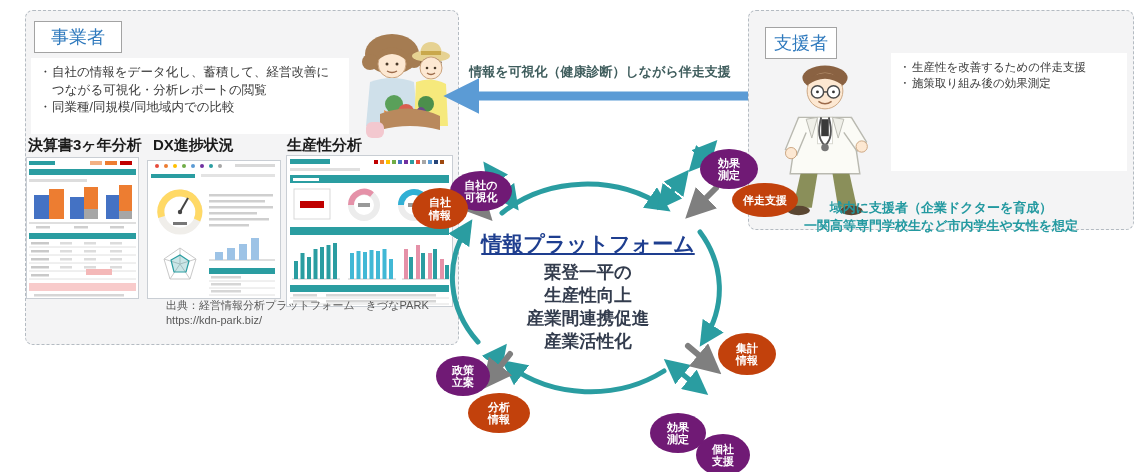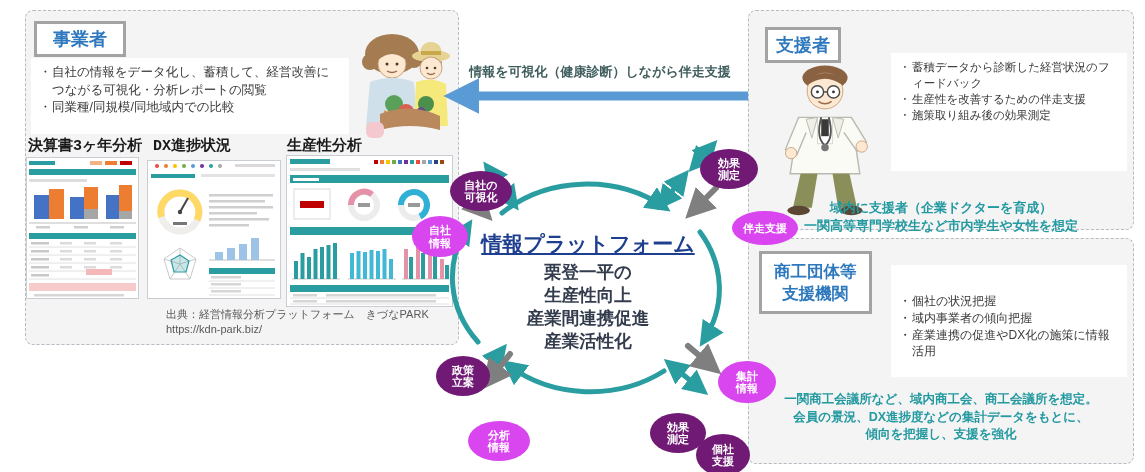--- a/index.html
+++ b/index.html
@@ -1,37 +1,37 @@
 <!DOCTYPE html>
 <html><head>
 <meta charset="utf-8">
 <style>
   html,body{margin:0;padding:0;background:#fff;}
   #canvas{position:relative;width:1145px;height:472px;background:#fff;overflow:hidden;
           font-family:"Liberation Sans","DejaVu Sans",sans-serif;}
   .abs{position:absolute;}
   .dashed-box{position:absolute;background:#f4f4f5;border:1.5px dashed #b4bbc2;border-radius:8px;z-index:1;}
-  .tag{position:absolute;background:#fff;border:3px solid #a3a3a3;color:#2e79bd;font-weight:bold;
+  .tag{position:absolute;background:#fff;border:1px solid #a3a3a3;color:#2e79bd;font-weight:normal;
        display:flex;align-items:center;justify-content:center;z-index:3;text-align:center;white-space:pre-line;}
   .panel{position:absolute;background:#fff;z-index:2;}
   .bullets{padding:6px 8px;box-sizing:border-box;}
   .bullet{position:relative;padding-left:13px;color:#3a3a3a;line-height:1.4;}
   .bullet::before{content:"・";position:absolute;left:0;}
   .note{position:absolute;color:#2399a0;font-weight:bold;text-align:center;white-space:pre-line;z-index:2;line-height:1.4;}
   .ellipse{position:absolute;border-radius:50%;display:flex;align-items:center;justify-content:center;
            color:#fff;font-weight:bold;font-size:11px;line-height:1.12;text-align:center;white-space:pre-line;z-index:6;}
   .ellipse.teal{background:#701a75;margin-top:48px;}
-  .ellipse.gray{background:#d946ef;margin-top:28px;}
-  .dash-title{position:absolute;font-size:15px;font-weight:bold;color:#1a1a1a;z-index:2;white-space:nowrap;font-family:Liberation Mono, monospace;}
+  .ellipse.gray{background:#c2410c;}
+  .dash-title{position:absolute;font-size:15px;font-weight:bold;color:#1a1a1a;z-index:2;white-space:nowrap;}
   #center-text{position:absolute;left:462px;top:230px;width:252px;text-align:center;z-index:4;}
   #center-title{font-size:21px;font-weight:bold;color:#1e3e8f;margin:0 0 3px 0;text-decoration:underline;}
   #center-lines{font-size:17.5px;font-weight:bold;color:#333c4d;white-space:pre-line;line-height:1.32;}
   #arrow-label{position:absolute;left:450px;top:63px;width:300px;text-align:center;
                font-size:13px;font-weight:bold;color:#3f5d5d;z-index:4;white-space:nowrap;}
-  #caption{position:absolute;left:140px;top:296px;font-size:11px;color:#595959;
+  #caption{position:absolute;left:140px;top:287px;font-size:11px;color:#595959;
            white-space:pre-line;line-height:1.35;z-index:2;}
   svg{display:block;}
   #overlay{position:absolute;left:0;top:0;z-index:5;pointer-events:none;}
   .shot{position:absolute;z-index:2;}
 </style>
 </head>
 <body>
 
 <div id="canvas">
 
@@ -255,40 +255,27 @@
       <circle cx="24" cy="100" r="6" fill="#fde8d2" stroke="#caa37e"></circle>
       <circle cx="99" cy="93" r="6" fill="#fde8d2" stroke="#caa37e"></circle>
       <path d="M56 62 Q50 84 60 92 Q70 84 64 62" fill="none" stroke="#555555" stroke-width="2"></path>
       <circle cx="60" cy="94" r="4" fill="#777777"></circle>
       <polygon points="34,122 52,122 46,158 26,158" fill="#8a8f5a"></polygon>
       <polygon points="68,122 86,122 94,158 74,158" fill="#8a8f5a"></polygon>
       <ellipse cx="32" cy="161" rx="12" ry="5" fill="#5a4632"></ellipse>
       <ellipse cx="88" cy="161" rx="12" ry="5" fill="#5a4632"></ellipse>
     </svg>
     <div class="panel bullets" style="left:142px;top:42px;width:236px;height:118px;font-size:11.5px;">
-      <div class="bullet">蓄積データから診断した経営状況のフィードバック</div>
       <div class="bullet">生産性を改善するための伴走支援</div>
       <div class="bullet">施策取り組み後の効果測定</div>
     </div>
     <div class="note" style="left:6px;top:172px;width:372px;font-size:13px;margin-top:16px;">域内に支援者（企業ドクターを育成）
 一関高等専門学校生など市内学生や女性を想定</div>
   </div>
 
-  <div class="dashed-box" style="left:748px;top:238px;width:384px;height:224px;">
-    <div class="tag" style="left:10px;top:12px;padding:6px 12px;font-size:16.5px;line-height:1.35;">商工団体等
-支援機関</div>
-    <div class="panel bullets" style="left:142px;top:26px;width:236px;height:112px;font-size:12px;padding-top:28px;">
-      <div class="bullet">個社の状況把握</div>
-      <div class="bullet">域内事業者の傾向把握</div>
-      <div class="bullet">産業連携の促進やDX化の施策に情報活用</div>
-    </div>
-    <div class="note" style="left:4px;top:152px;width:376px;font-size:12.5px;">一関商工会議所など、域内商工会、商工会議所を想定。
-会員の景況、DX進捗度などの集計データをもとに、
-傾向を把握し、支援を強化</div>
-  </div>
 
   <svg class="abs" style="left:336px;top:26px;z-index:2;" width="126" height="118" viewBox="0 0 126 118">
     <ellipse cx="56" cy="28" rx="27" ry="20" fill="#a57c52"></ellipse>
     <circle cx="34" cy="36" r="8" fill="#a57c52"></circle>
       <circle cx="78" cy="34" r="8" fill="#a57c52"></circle>
     <circle cx="56" cy="38" r="14" fill="#fde8d2" stroke="#caa37e"></circle>
     <path d="M42 34 Q56 22 70 34 L70 27 Q56 16 42 27 Z" fill="#a57c52"></path>
     <circle cx="51" cy="38" r="1.5" fill="#4a3a2a"></circle>
       <circle cx="61" cy="38" r="1.5" fill="#4a3a2a"></circle>
     <path d="M51 45 Q56 48 61 45" fill="none" stroke="#9b6a4a" stroke-width="1.4"></path>

